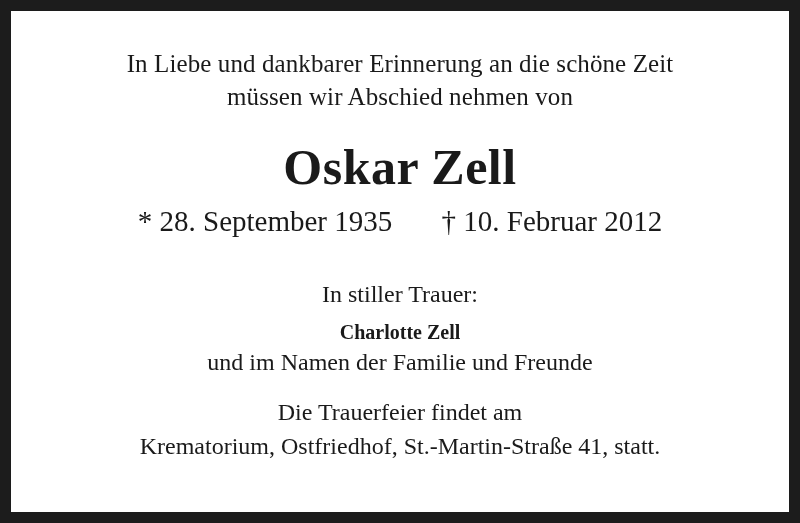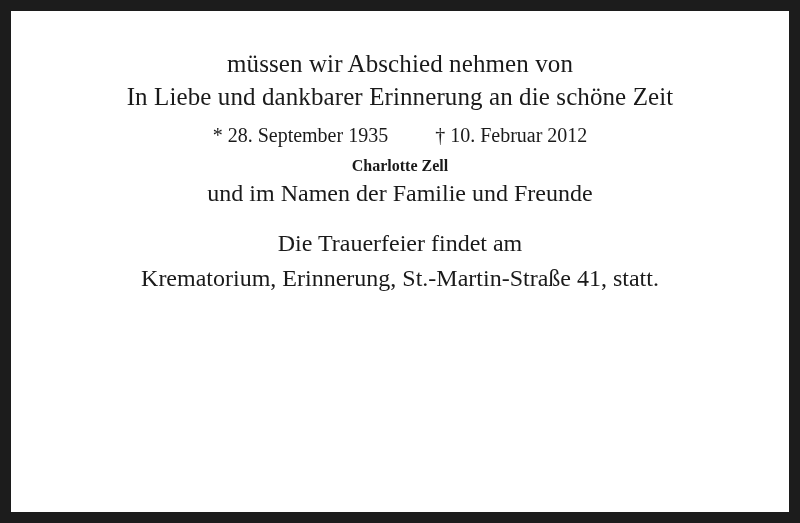--- a/index.html
+++ b/index.html
@@ -40,38 +40,38 @@
   .intro .line {
     display: block;
   }
   .name {
     font-size: 50px;
     line-height: 1.1;
     margin: 26px 0 6px 0;
     letter-spacing: 0.5px;
   }
   .dates {
-    font-size: 20px;
+    font-size: 29px;
     margin: 8px 0 0 0;
     line-height: 1.3;
   }
   .dates .birth {
     display: inline-block;
     margin-right: 42px;
   }
   .dates .death {
     display: inline-block;
   }
   .mourning {
     font-size: 24px;
     margin: 38px 0 0 0;
     line-height: 1.35;
   }
   .mourner {
-    font-size: 16px;
+    font-size: 20px;
     font-weight: bold;
     margin: 8px 0 0 0;
     line-height: 1.3;
   }
   .family {
     font-size: 24px;
     margin: 2px 0 15px 0;
     line-height: 1.3;
   }
   .ceremony {
@@ -83,32 +83,34 @@
     display: block;
   }
 </style>
 </head>
 <body>
 
 <div class="notice-frame">
   <div class="notice-inner">
 
     <p class="intro">
+      <span class="line">In Liebe und dankbarer Erinnerung an die schöne Zeit</span>
       <span class="line">müssen wir Abschied nehmen von</span>
-      <span class="line">In Liebe und dankbarer Erinnerung an die schöne Zeit</span>
     </p>
 
+    <h1 class="name">Oskar Zell</h1>
 
     <p class="dates">
       <span class="birth">* 28. September 1935</span>
       <span class="death">† 10. Februar 2012</span>
     </p>
 
+    <p class="mourning">In stiller Trauer:</p>
     <p class="mourner">Charlotte Zell</p>
     <p class="family">und im Namen der Familie und Freunde</p>
 
     <p class="ceremony">
       <span class="line">Die Trauerfeier findet am</span>
-      <span class="line">Krematorium, Erinnerung, St.-Martin-Straße 41, statt.</span>
+      <span class="line">Krematorium, Ostfriedhof, St.-Martin-Straße 41, statt.</span>
     </p>
 
   </div>
 </div>
 
 </body></html>

